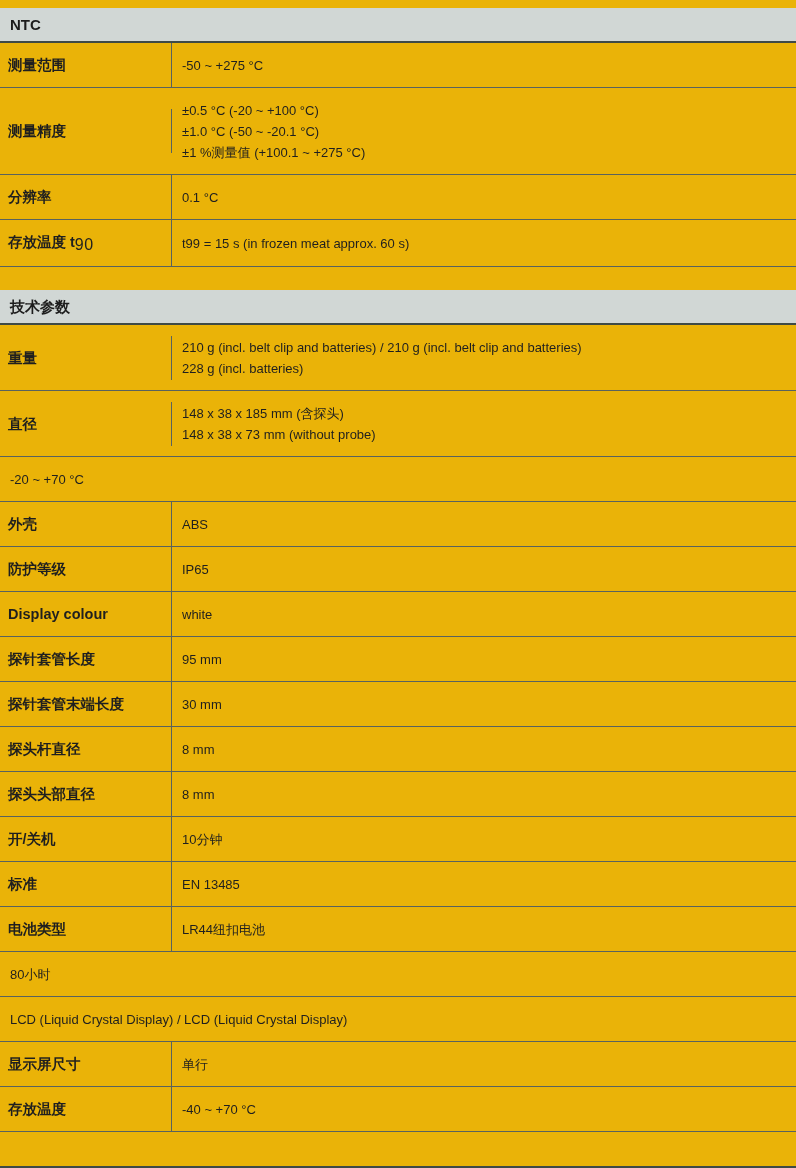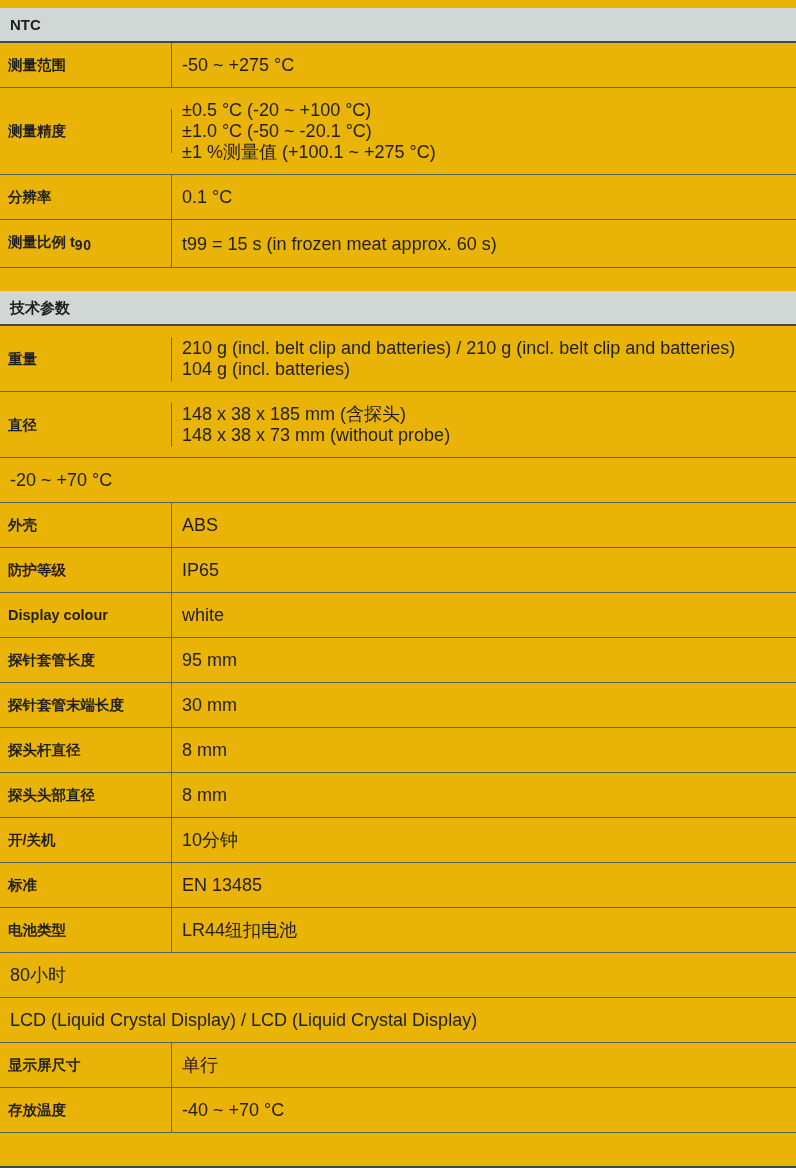--- a/index.html
+++ b/index.html
@@ -43,27 +43,27 @@
     padding: 12px 8px 11px 8px;
     font-size: 14.5px;
     font-weight: bold;
     line-height: 21px;
     color: #1f1f1f;
   }
   .cell-value {
     flex: 1 1 auto;
     box-sizing: border-box;
     padding: 12px 16px 11px 10px;
-    font-size: 18px;
+    font-size: 13px;
     line-height: 21px;
     color: #1f1f1f;
   }
   .label-sub {
-    font-size: 14px;
-    font-weight: bold;
+    font-size: 16px;
+    font-weight: normal;
     vertical-align: -3px;
     letter-spacing: 0.5px;
   }
   .bottom-edge {
     position: absolute;
     left: 0;
     right: 0;
     bottom: 0;
     height: 2px;
     background: var(--hdr-border, #3f4a46);
@@ -82,29 +82,29 @@
         </div>
         <div class="row">
           <div class="cell-label"><span>测量精度</span></div>
           <div class="cell-value"><span>±0.5 °C (-20 ~ +100 °C)</span><br><span>±1.0 °C (-50 ~ -20.1 °C)</span><br><span>±1 %测量值 (+100.1 ~ +275 °C)</span></div>
         </div>
         <div class="row">
           <div class="cell-label"><span>分辨率</span></div>
           <div class="cell-value"><span>0.1 °C</span></div>
         </div>
         <div class="row">
-          <div class="cell-label"><span>测量比例 t</span><span class="label-sub">90</span></div>
+          <div class="cell-label"><span>存放温度 t</span><span class="label-sub">90</span></div>
           <div class="cell-value"><span>t99 = 15 s (in frozen meat approx. 60 s)</span></div>
         </div>
       </div>
       <div class="spec-section">
         <div class="section-header"><span>技术参数</span></div>
         <div class="row">
           <div class="cell-label"><span>重量</span></div>
-          <div class="cell-value"><span>210 g (incl. belt clip and batteries) / 210 g (incl. belt clip and batteries)</span><br><span>104 g (incl. batteries)</span></div>
+          <div class="cell-value"><span>210 g (incl. belt clip and batteries) / 210 g (incl. belt clip and batteries)</span><br><span>228 g (incl. batteries)</span></div>
         </div>
         <div class="row">
           <div class="cell-label"><span>直径</span></div>
           <div class="cell-value"><span>148 x 38 x 185 mm (含探头)</span><br><span>148 x 38 x 73 mm (without probe)</span></div>
         </div>
         <div class="row">
           <div class="cell-value"><span>-20 ~ +70 °C</span></div>
         </div>
         <div class="row">
           <div class="cell-label"><span>外壳</span></div>

